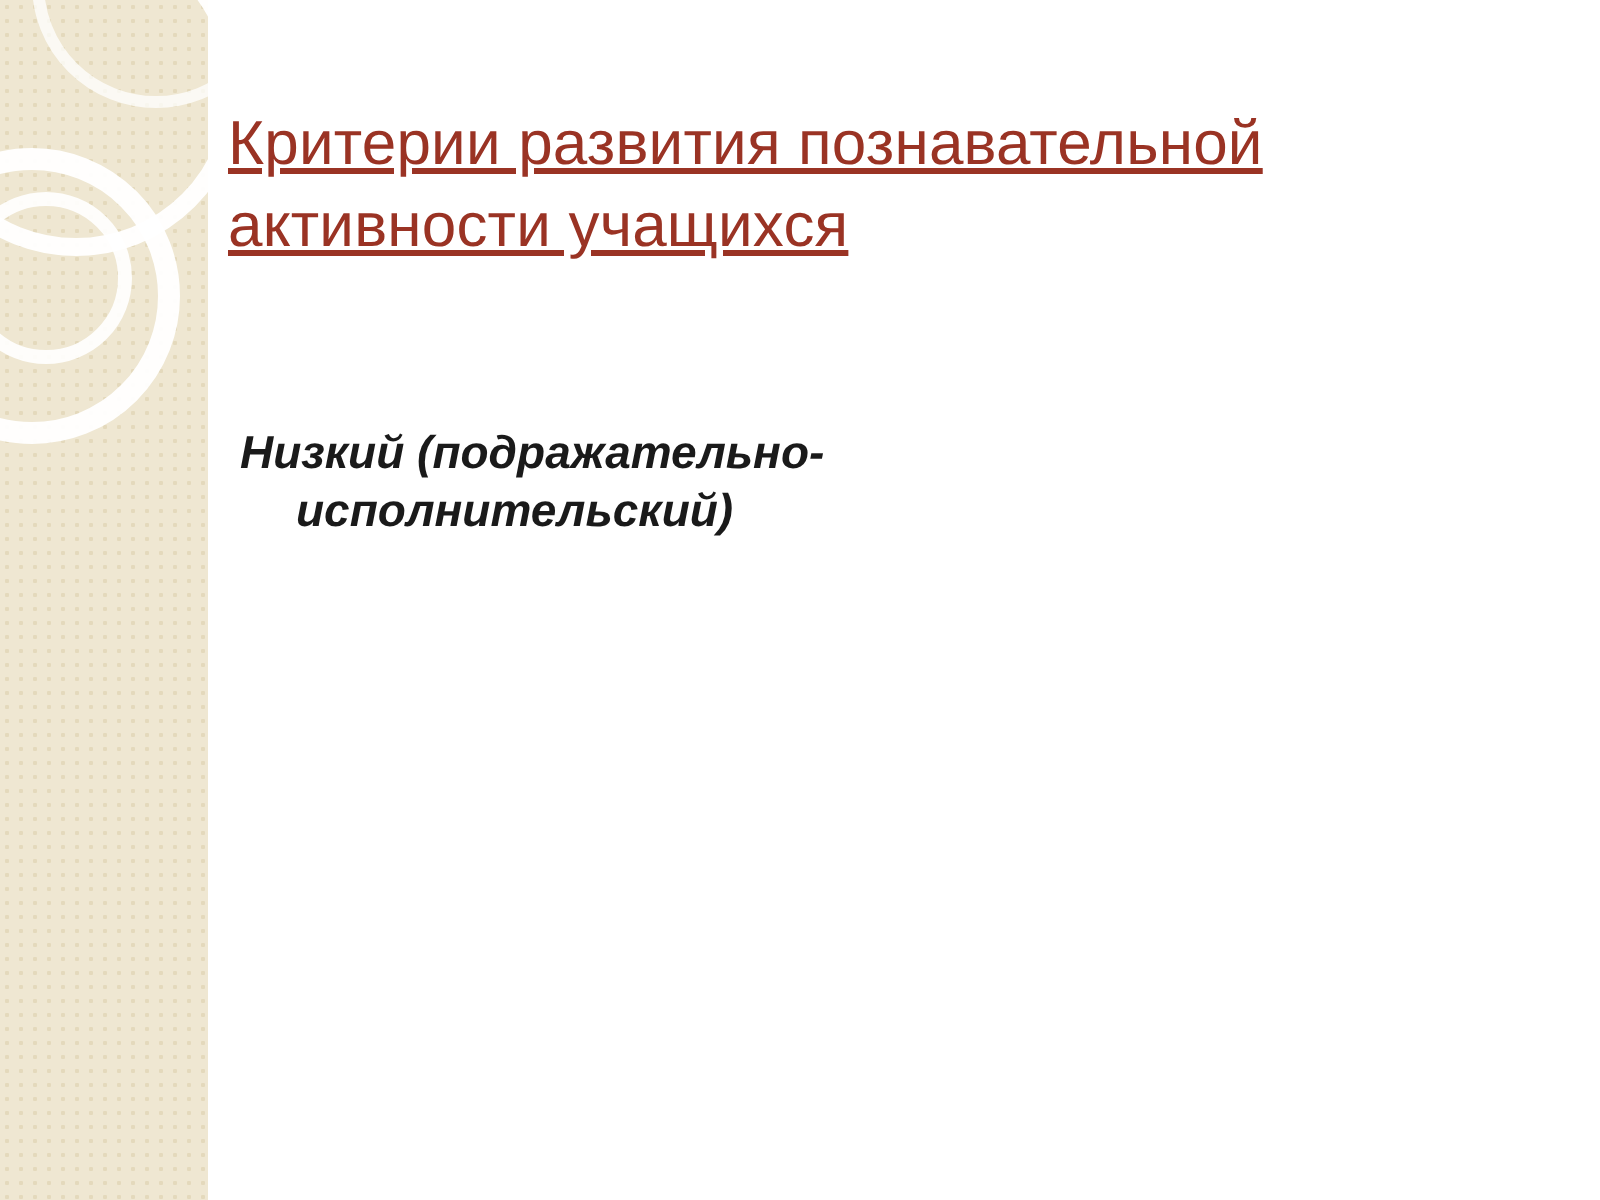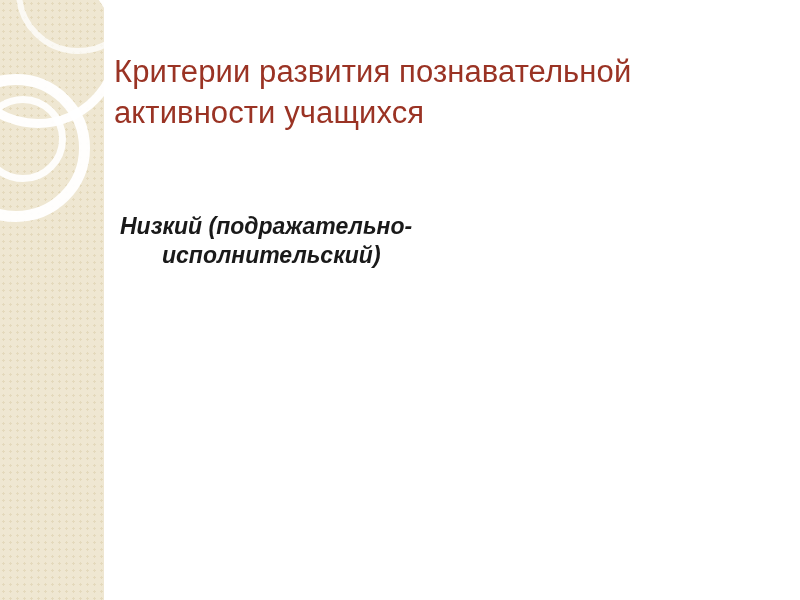--- a/index.html
+++ b/index.html
@@ -101,41 +101,42 @@
   .title {
     position: absolute;
     left: 6px;
     top: 52px;
     width: 676px;
     color: #9a3324;
     font-size: 31px;
     line-height: 1.32;
     font-weight: normal;
     letter-spacing: 0.1px;
+    text-decoration: underline;
   }
 
   .body-block {
     position: absolute;
     left: 4px;
     top: 212px;
     width: 680px;
   }
 
   .sub-head {
     font-size: 23px;
     font-weight: bold;
     font-style: italic;
     color: #1a1a1a;
     line-height: 1.28;
     margin: 0 0 14px 8px;
     width: 540px;
   }
   .sub-head .indent2 {
     display: block;
-    margin-left: 42px;
+    margin-left: 28px;
   }
 
   .bullet-row {
     display: flex;
     align-items: flex-start;
     margin-left: 4px;
   }
   .bullet-marker {
     flex: 0 0 auto;
     width: 13px;

